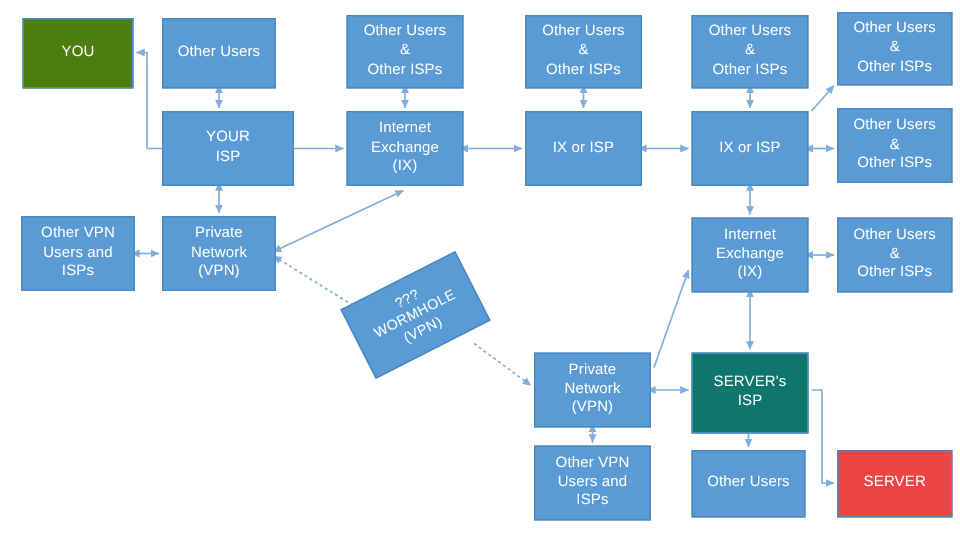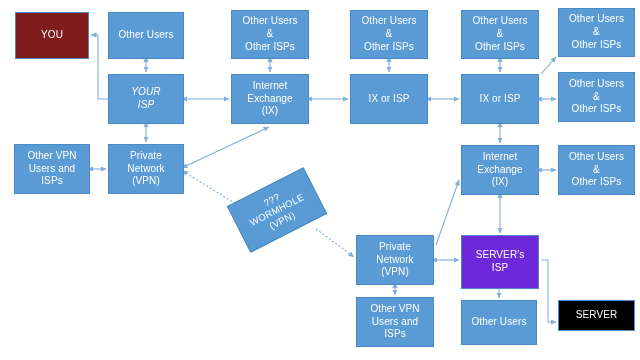--- a/index.html
+++ b/index.html
@@ -107,23 +107,23 @@
 
       <path stroke-dasharray="2 2" d="M186,173 L236,204" marker-start="url(#ah-start)"></path>
       <path stroke-dasharray="2 2" d="M316,229 L354,257" marker-end="url(#ah)"></path>
 
       <path d="M436,245 L459,180" marker-end="url(#ah)"></path>
 
     </g>
   </svg>
 
   <div id="nodes">
-      <div class="node" style="left: 15px; top: 12px; width: 74px; height: 47px; background: #7f1d1d; border-color: rgb(74, 138, 196); color: rgb(255, 255, 255);">YOU</div>
+      <div class="node" style="left: 15px; top: 12px; width: 74px; height: 47px; background: #4d7c0f; border-color: rgb(74, 138, 196); color: rgb(255, 255, 255);">YOU</div>
       <div class="node" style="left: 108px; top: 12px; width: 76px; height: 47px; background: rgb(91, 155, 213); border-color: rgb(74, 138, 196); color: rgb(255, 255, 255);">Other Users</div>
-      <div class="node" style="left: 108px; top: 74px; width: 76px; height: 50px; background: rgb(91, 155, 213); border-color: rgb(74, 138, 196); color: rgb(255, 255, 255); font-style: italic;">YOUR
+      <div class="node" style="left: 108px; top: 74px; width: 88px; height: 50px; background: rgb(91, 155, 213); border-color: rgb(74, 138, 196); color: rgb(255, 255, 255);">YOUR
 ISP</div>
       <div class="node" style="left: 14px; top: 144px; width: 76px; height: 50px; background: rgb(91, 155, 213); border-color: rgb(74, 138, 196); color: rgb(255, 255, 255);">Other VPN
 Users and
 ISPs</div>
       <div class="node" style="left: 108px; top: 144px; width: 76px; height: 50px; background: rgb(91, 155, 213); border-color: rgb(74, 138, 196); color: rgb(255, 255, 255);">Private
 Network
 (VPN)</div>
       <div class="node" style="left: 231px; top: 10px; width: 78px; height: 49px; background: rgb(91, 155, 213); border-color: rgb(74, 138, 196); color: rgb(255, 255, 255);">Other Users
 &amp;
 Other ISPs</div>
@@ -149,22 +149,22 @@
 (IX)</div>
       <div class="node" style="left: 558px; top: 145px; width: 77px; height: 50px; background: rgb(91, 155, 213); border-color: rgb(74, 138, 196); color: rgb(255, 255, 255);">Other Users
 &amp;
 Other ISPs</div>
       <div class="node wormhole" style="left: 234px; top: 184px; width: 86px; height: 52px; background: rgb(91, 155, 213); border-color: rgb(74, 138, 196); color: rgb(255, 255, 255);">???
 WORMHOLE
 (VPN)</div>
       <div class="node" style="left: 356px; top: 235px; width: 78px; height: 50px; background: rgb(91, 155, 213); border-color: rgb(74, 138, 196); color: rgb(255, 255, 255);">Private
 Network
 (VPN)</div>
-      <div class="node" style="left: 461px; top: 235px; width: 78px; height: 54px; background: #6d28d9; border-color: rgb(74, 138, 196); color: rgb(255, 255, 255);">SERVER's
+      <div class="node" style="left: 461px; top: 235px; width: 78px; height: 54px; background: #0f766e; border-color: rgb(74, 138, 196); color: rgb(255, 255, 255);">SERVER's
 ISP</div>
       <div class="node" style="left: 356px; top: 297px; width: 78px; height: 50px; background: rgb(91, 155, 213); border-color: rgb(74, 138, 196); color: rgb(255, 255, 255);">Other VPN
 Users and
 ISPs</div>
       <div class="node" style="left: 461px; top: 300px; width: 76px; height: 45px; background: rgb(91, 155, 213); border-color: rgb(74, 138, 196); color: rgb(255, 255, 255);">Other Users</div>
-      <div class="node" style="left: 558px; top: 300px; width: 77px; height: 31px; background: #000000; border-color: rgb(74, 138, 196); color: rgb(255, 255, 255);">SERVER</div>
+      <div class="node" style="left: 558px; top: 300px; width: 77px; height: 45px; background: #ef4444; border-color: rgb(74, 138, 196); color: rgb(255, 255, 255);">SERVER</div>
     </div>
 
 </div>
 
 </body></html>

